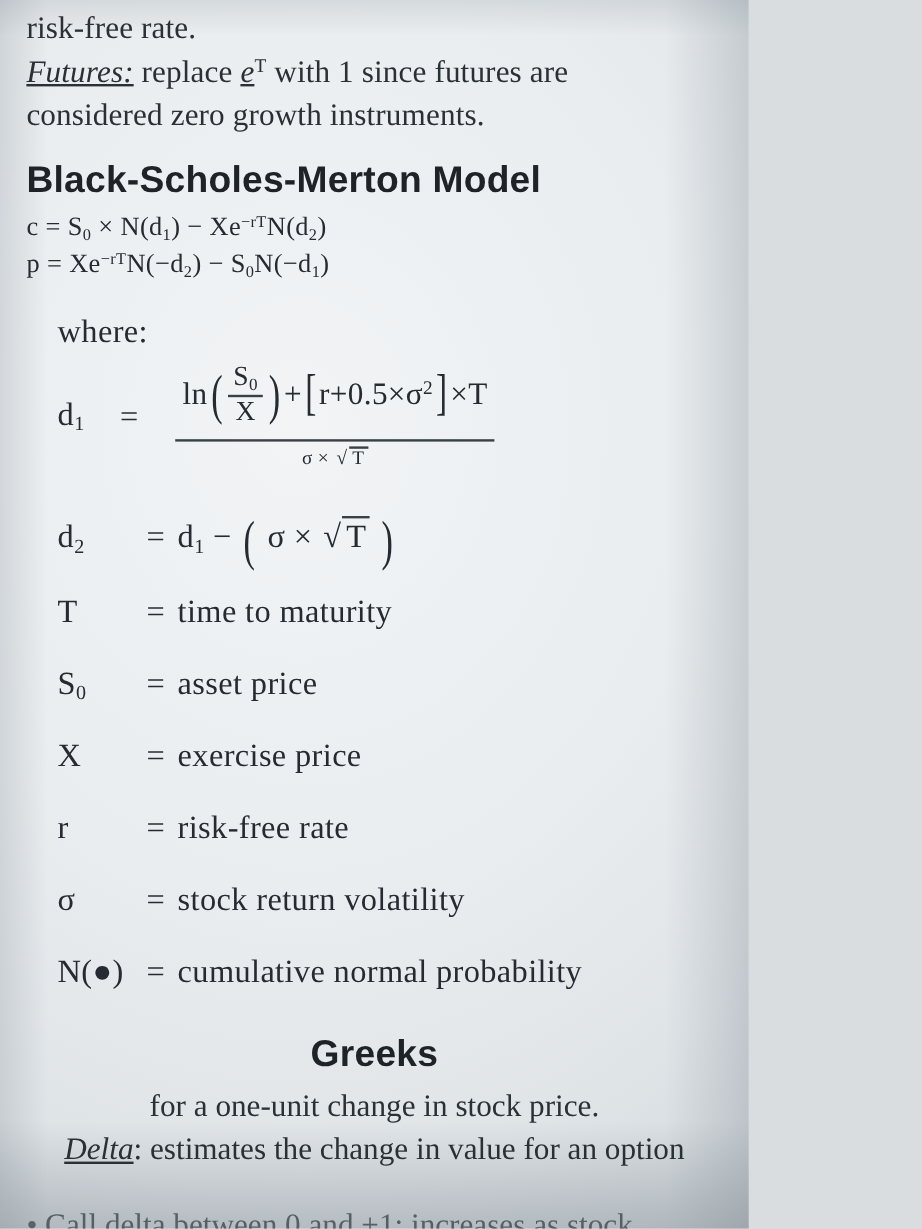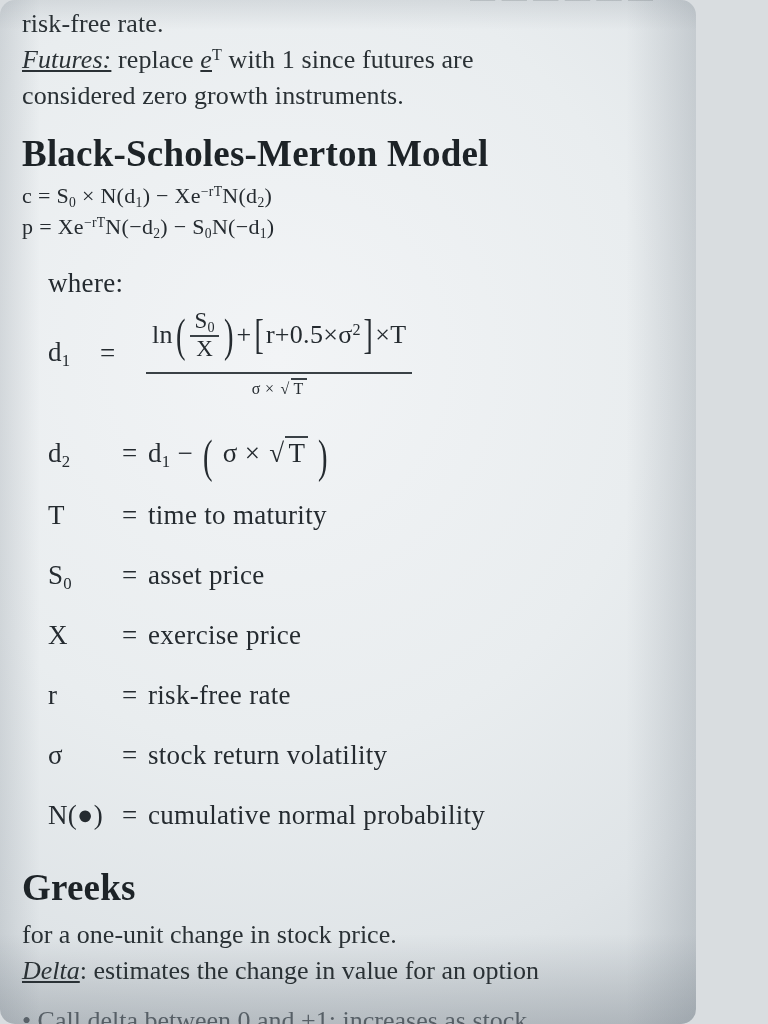--- a/index.html
+++ b/index.html
@@ -10,26 +10,25 @@
     width: 768px;
     height: 1024px;
     overflow: hidden;
     background: #d9dde0;
     font-family: "Liberation Serif", serif;
   }
 
   
   .page {
     position: relative;
-    width: 696px;
+    width: 624px;
     height: 1024px;
     background:
       radial-gradient(120% 85% at 40% 35%, #f2f4f6 0%, #e9edef 45%, #dfe4e7 72%, #ccd2d6 100%);
     overflow: hidden;
-    border-radius: 15px;
   }
   .page::after {
     content: "";
     position: absolute;
     inset: 0;
     pointer-events: none;
     background:
       linear-gradient(to right, rgba(120,130,140,0.22) 0px, rgba(120,130,140,0.0) 40px),
       linear-gradient(to left, rgba(120,130,140,0.28) 0px, rgba(120,130,140,0.0) 70px),
       linear-gradient(to bottom, rgba(120,130,140,0.18) 0px, rgba(120,130,140,0.0) 30px),
@@ -57,23 +56,23 @@
 
   .body-line {
     font-size: 26px;
     line-height: 1.38;
     color: #2a3135;
     letter-spacing: .1px;
   }
   .it { font-style: italic; text-decoration: underline; }
 
   h2.section {
-    font-family: Liberation Serif, serif;
+    font-family: Liberation Sans, sans-serif;
     font-weight: bold;
-    font-size: 37px;
+    font-size: 31px;
     letter-spacing: .2px;
     margin: 18px 0 8px 0;
     color: #1d2327;
   }
 
   .math {
     font-family: "Liberation Serif", serif;
     color: #252b30;
     font-size: 22px;
     letter-spacing: .3px;
@@ -155,21 +154,21 @@
   .def-row {
     display: flex;
     align-items: baseline;
     font-size: 27px;
     line-height: 1.48;
   }
   .def-sym { width: 74px; flex: 0 0 74px; margin-top: 20px; }
   .def-eq { width: 26px; flex: 0 0 26px; }
   .def-txt { flex: 1 1 auto; }
 
-  .greeks-block { margin-top: 30px; }
+  .greeks-block { margin-top: 30px; text-align: center; }
   .greek-line {
     font-size: 26px;
     line-height: 1.38;
     color: #2a3135;
   }
 
   
   .clipped-bottom {
     position: absolute;
     left: 22px;

